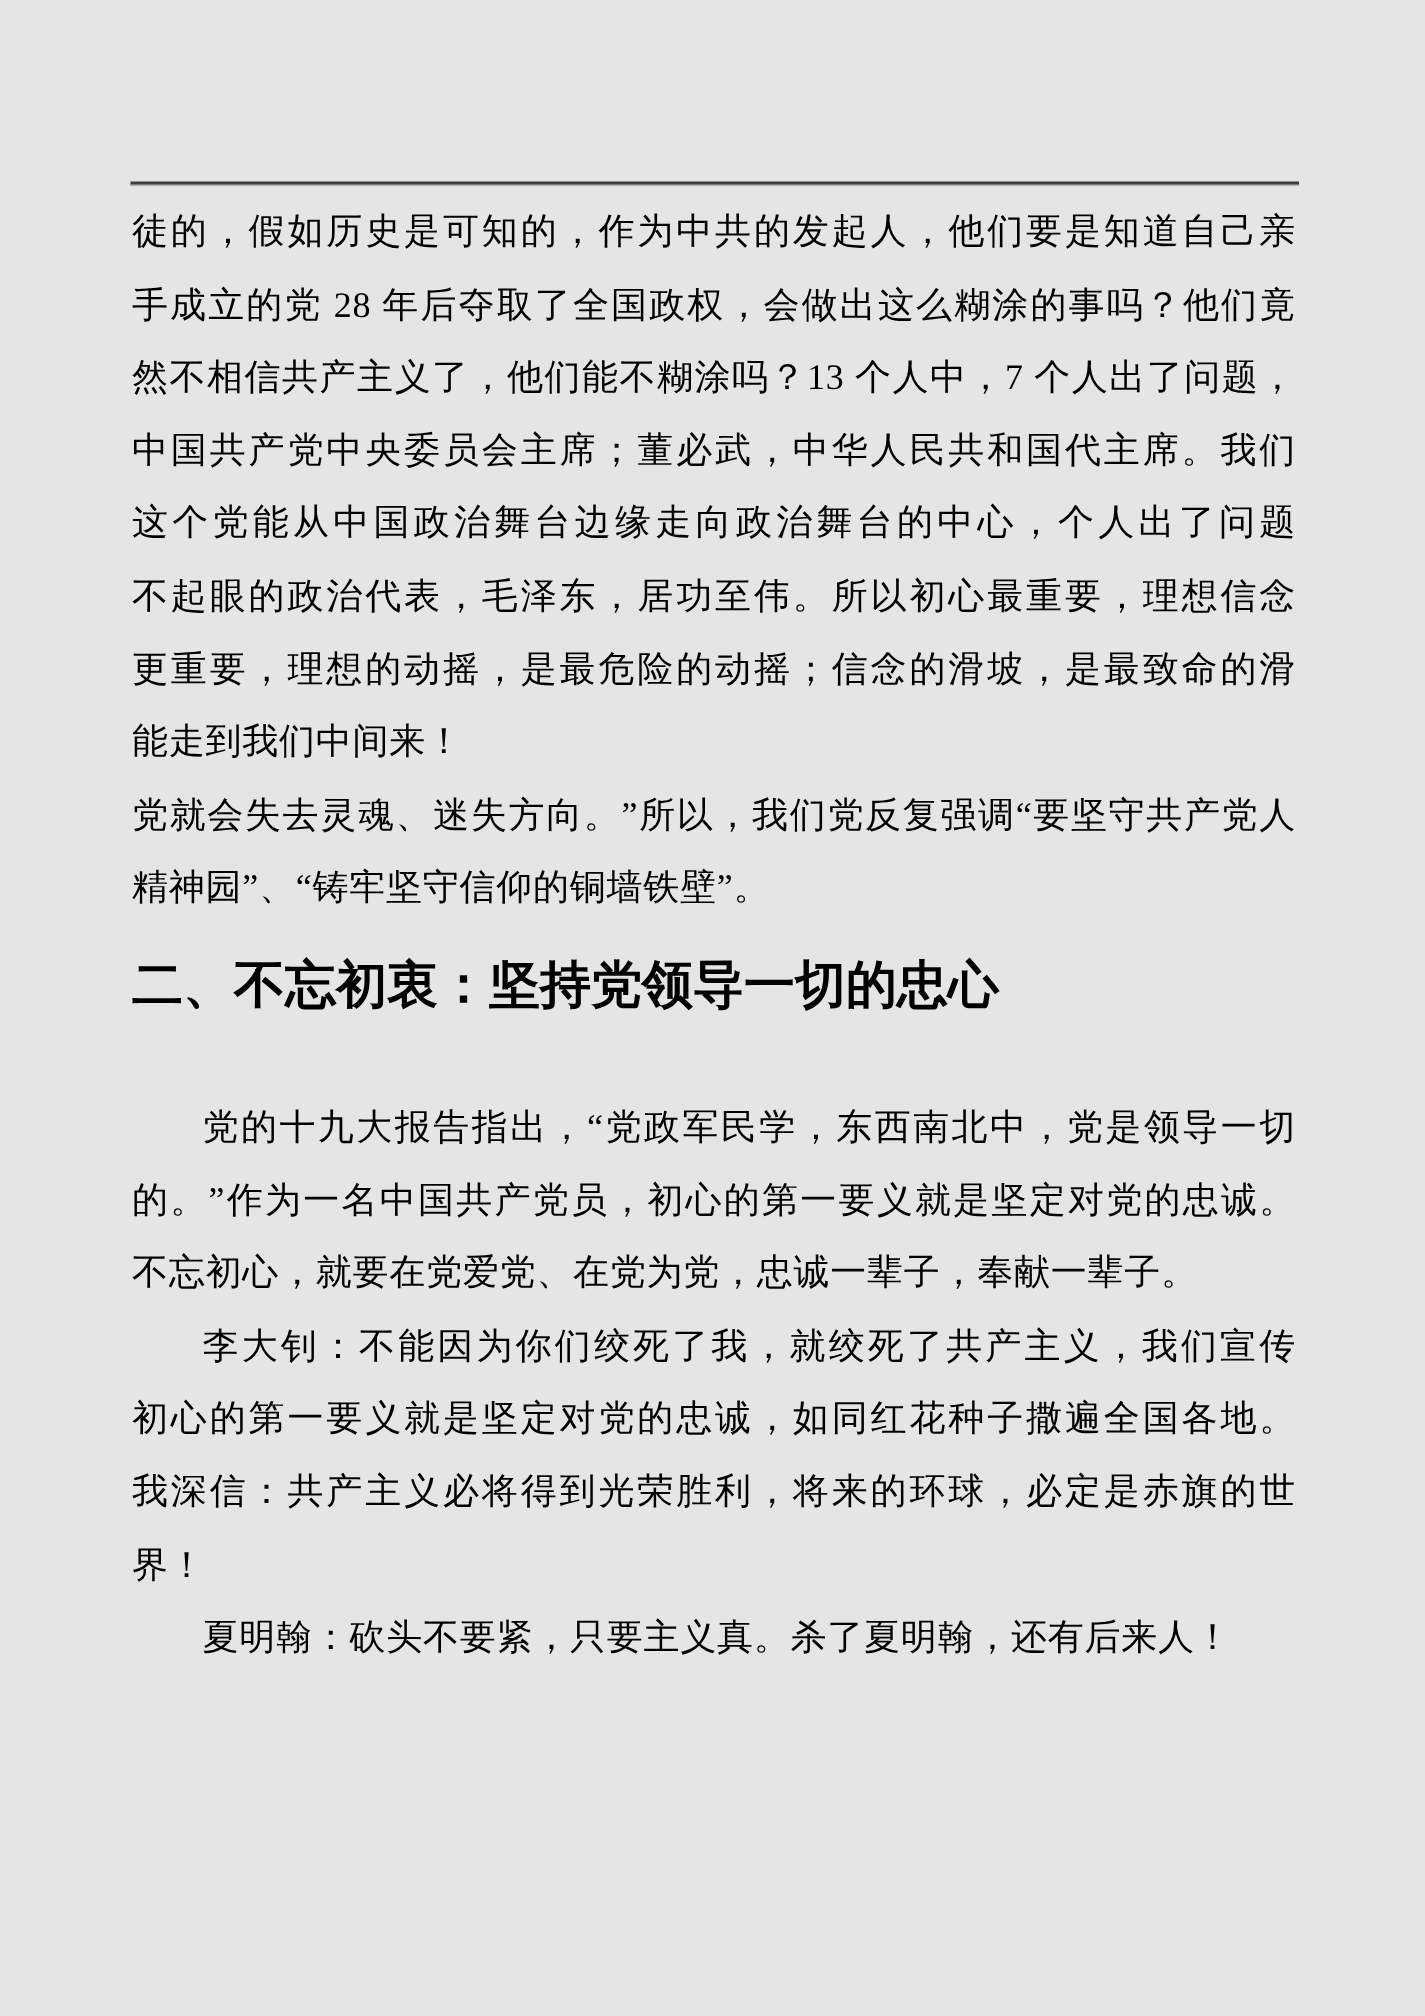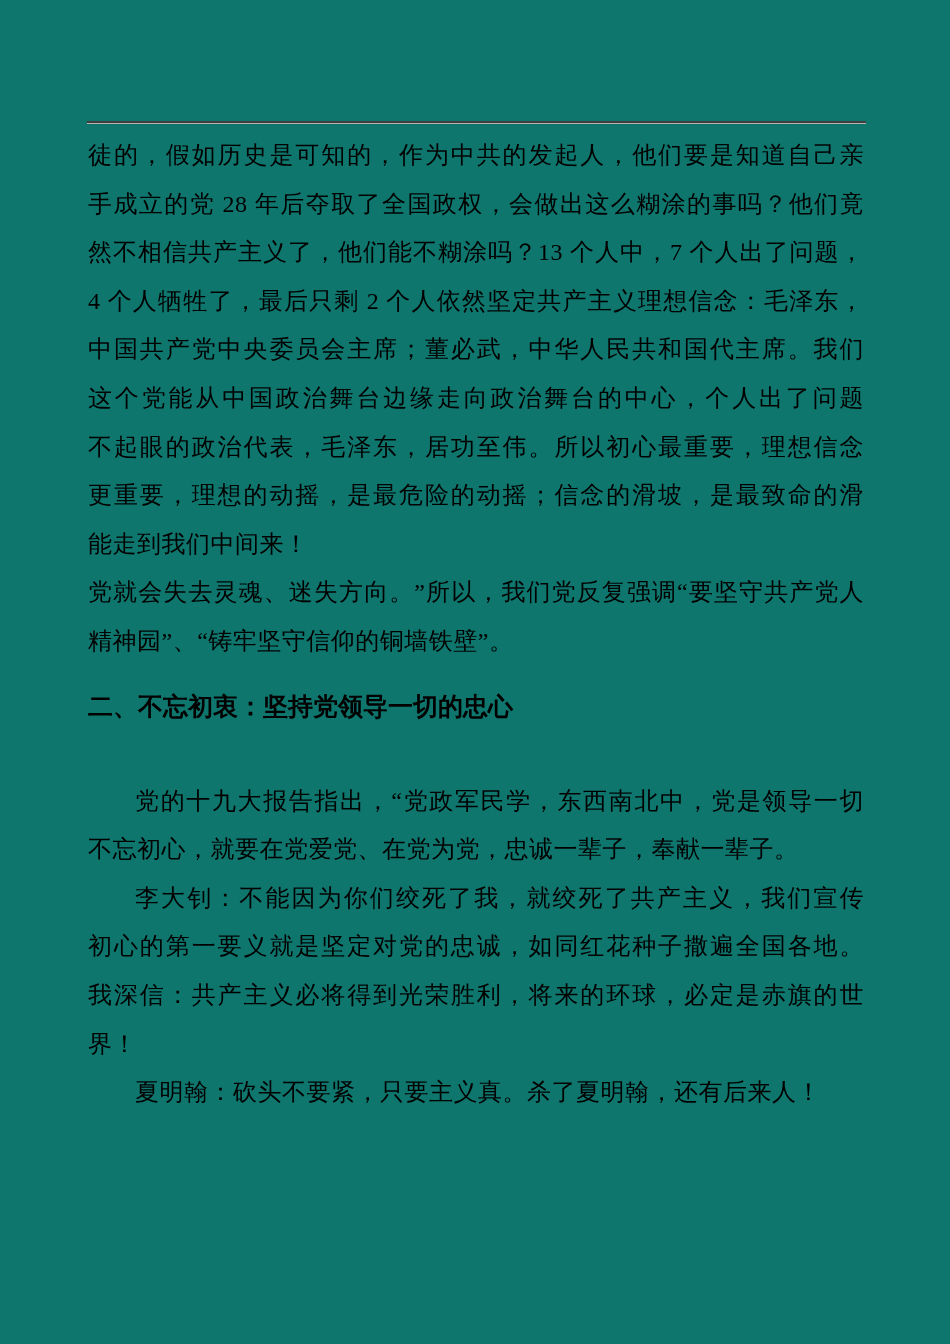--- a/index.html
+++ b/index.html
@@ -1,20 +1,20 @@
 <!DOCTYPE html>
 <html lang="zh"><head>
 <meta charset="utf-8">
 <style>
   html, body { margin: 0; padding: 0; background: #ffffff; }
   .page {
     position: relative;
     width: 950px;
     height: 1344px;
-    background: #0f766e;
+    background: #e5e5e5;
     overflow: hidden;
     font-family: "Liberation Serif", "DejaVu Serif", serif;
     color: #000000;
   }
   .header-rule {
     position: absolute;
     left: 87px;
     top: 121px;
     width: 779px;
     height: 2px;
@@ -39,49 +39,49 @@
   }
   .line.stretch {
     white-space: normal;
     text-align-last: justify;
   }
   .line.indent { text-indent: 47px; }
   .heading {
     margin: 24px 0 54px 0;
     font-family: "Liberation Sans", "DejaVu Sans", sans-serif;
     font-weight: 700;
-    font-size: 25px;
+    font-size: 34px;
     line-height: 33px;
     color: #000000;
   }
 </style>
 </head>
 <body>
 
 <div class="page">
   <div class="header-rule"></div>
   <div class="doc-body">
       <div class="paragraph">
         <div class="line stretch">徒的，假如历史是可知的，作为中共的发起人，他们要是知道自己亲</div>
         <div class="line stretch">手成立的党 28 年后夺取了全国政权，会做出这么糊涂的事吗？他们竟</div>
         <div class="line stretch">然不相信共产主义了，他们能不糊涂吗？13 个人中，7 个人出了问题，</div>
-        <div class="line stretch">4 个人牺牲了，最后只剩 2 个人依然坚定共产主义理想信念：毛泽东，</div>
         <div class="line stretch">中国共产党中央委员会主席；董必武，中华人民共和国代主席。我们</div>
         <div class="line stretch">这个党能从中国政治舞台边缘走向政治舞台的中心，个人出了问题</div>
         <div class="line stretch">不起眼的政治代表，毛泽东，居功至伟。所以初心最重要，理想信念</div>
         <div class="line stretch">更重要，理想的动摇，是最危险的动摇；信念的滑坡，是最致命的滑</div>
         <div class="line">能走到我们中间来！</div>
       </div>
       <div class="paragraph">
         <div class="line stretch">党就会失去灵魂、迷失方向。”所以，我们党反复强调“要坚守共产党人</div>
         <div class="line">精神园”、“铸牢坚守信仰的铜墙铁壁”。</div>
       </div>
       <h2 class="heading">二、不忘初衷：坚持党领导一切的忠心</h2>
       <div class="paragraph">
         <div class="line stretch indent">党的十九大报告指出，“党政军民学，东西南北中，党是领导一切</div>
+        <div class="line stretch">的。”作为一名中国共产党员，初心的第一要义就是坚定对党的忠诚。</div>
         <div class="line">不忘初心，就要在党爱党、在党为党，忠诚一辈子，奉献一辈子。</div>
       </div>
       <div class="paragraph">
         <div class="line stretch indent">李大钊：不能因为你们绞死了我，就绞死了共产主义，我们宣传</div>
         <div class="line stretch">初心的第一要义就是坚定对党的忠诚，如同红花种子撒遍全国各地。</div>
         <div class="line stretch">我深信：共产主义必将得到光荣胜利，将来的环球，必定是赤旗的世</div>
         <div class="line">界！</div>
       </div>
       <div class="paragraph">
         <div class="line indent">夏明翰：砍头不要紧，只要主义真。杀了夏明翰，还有后来人！</div>

